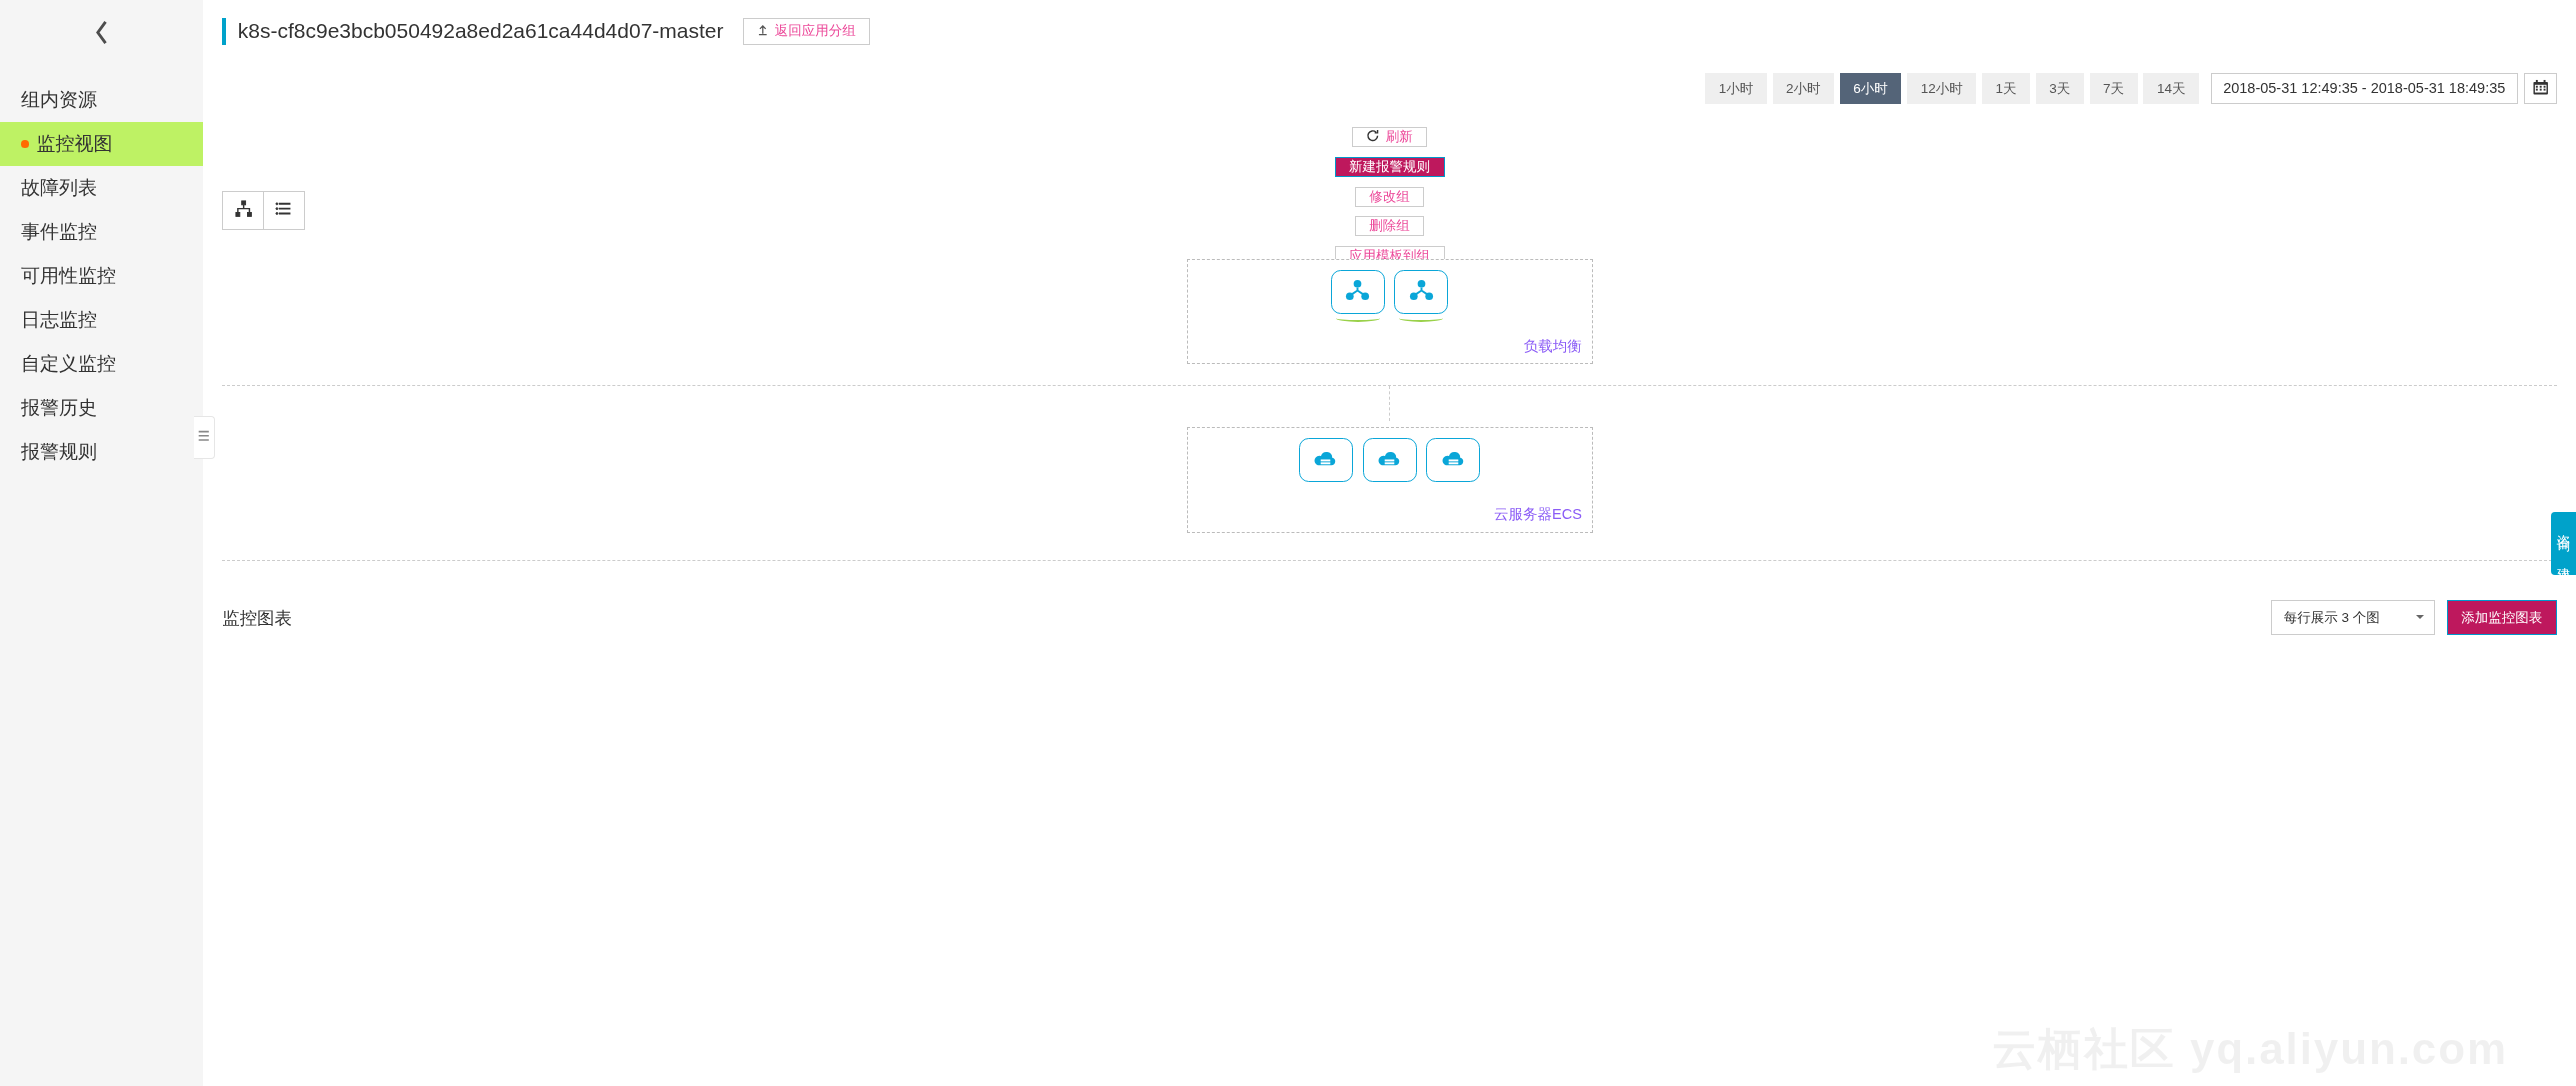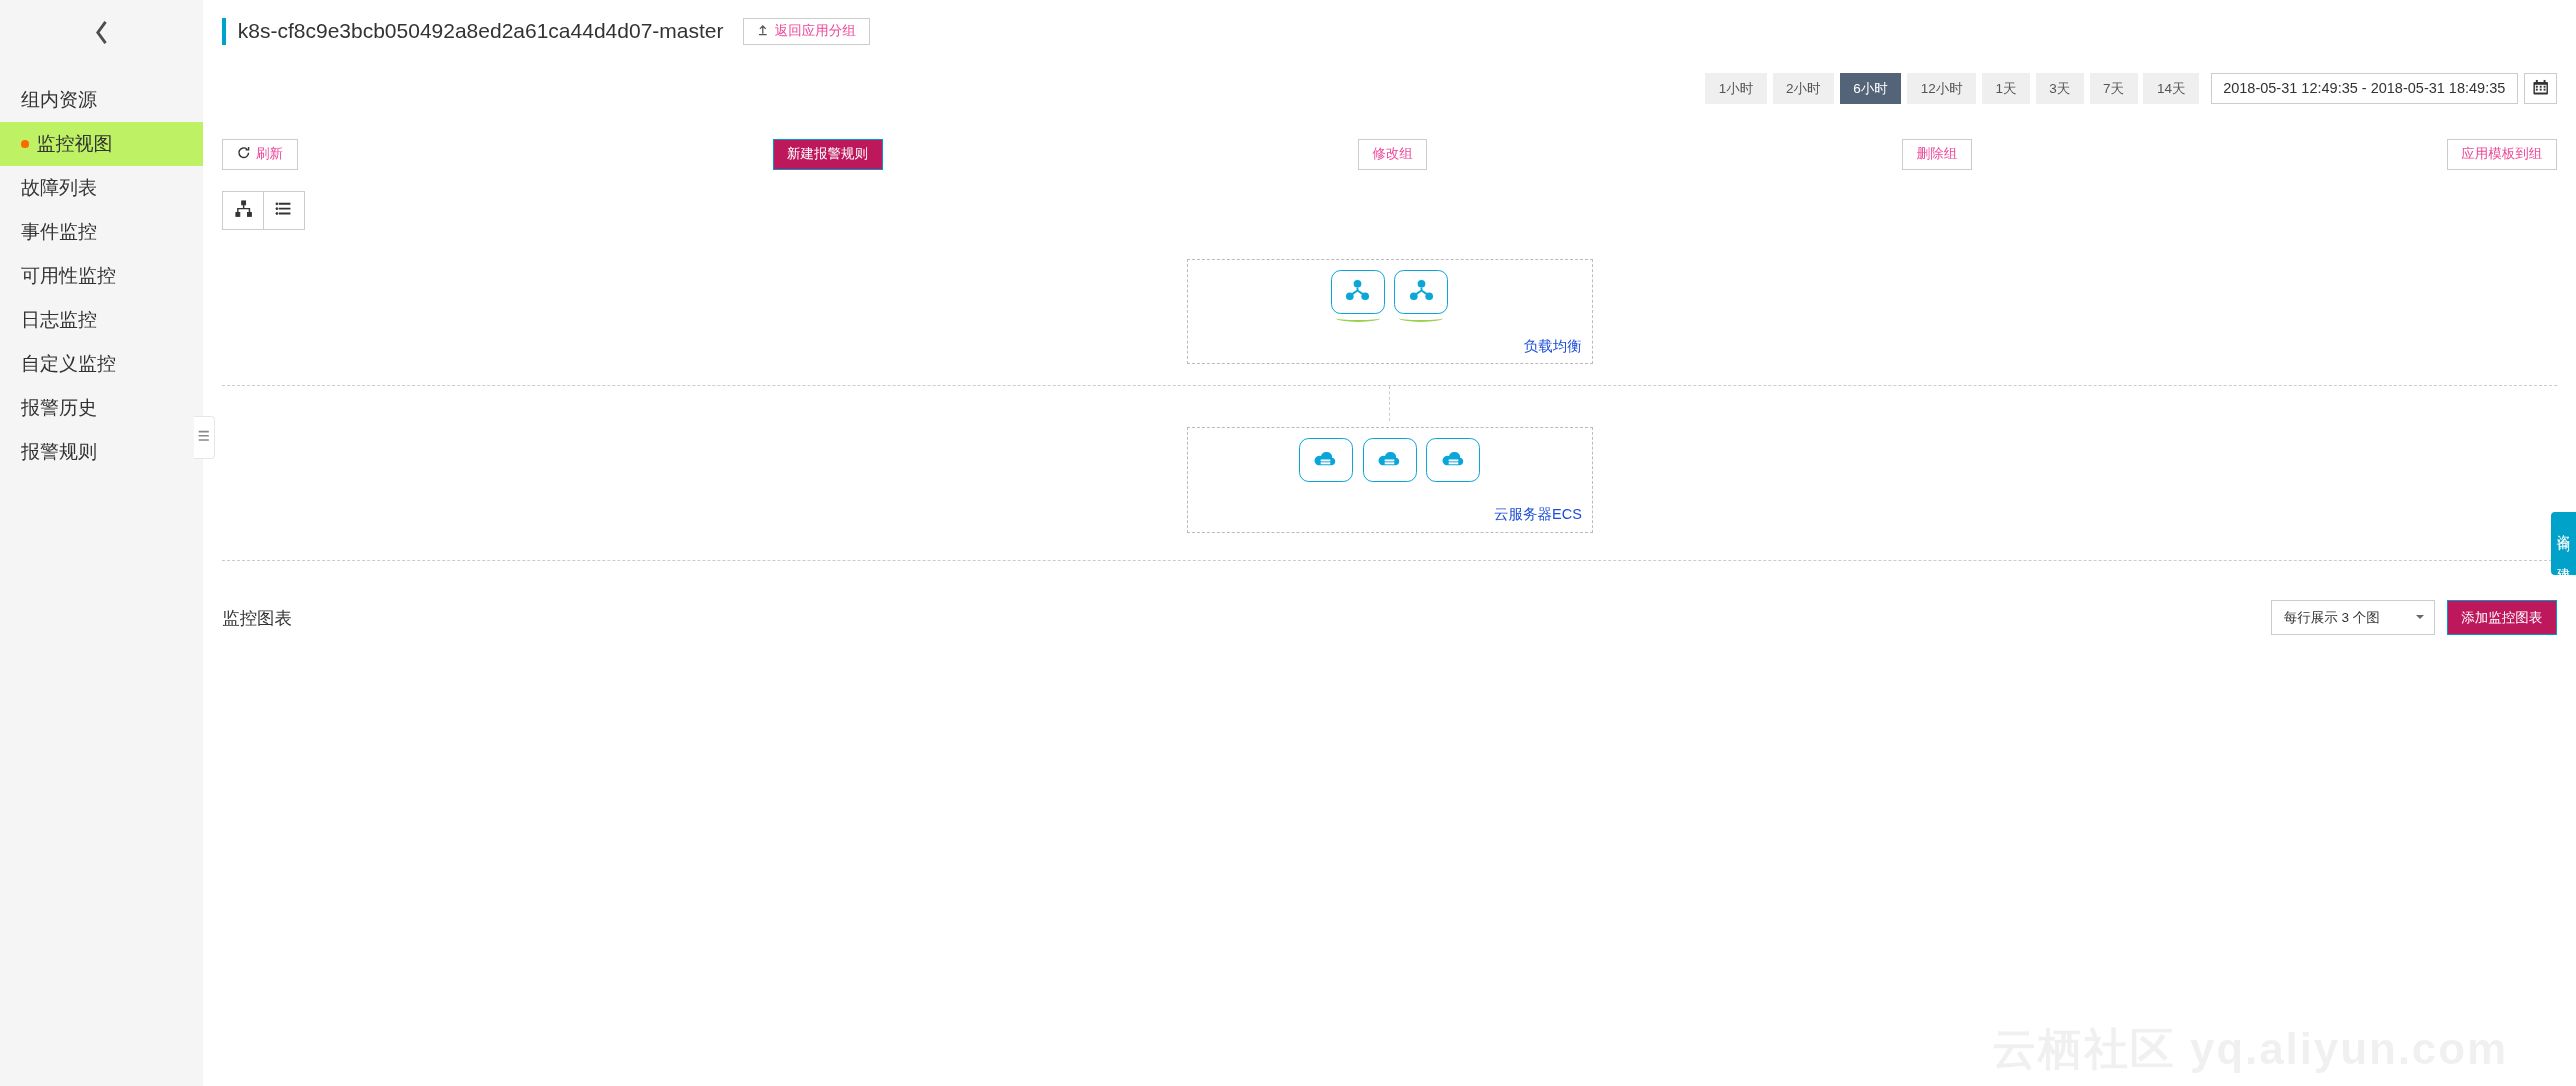--- a/index.html
+++ b/index.html
@@ -94,38 +94,38 @@
   display: inline-flex; align-items: center; background:#fff;
 }
 .cal-btn {
   width: 33px; height: 31px; border: 1px solid #ccc; display: inline-flex;
   align-items: center; justify-content: center; cursor: pointer; background:#fff;
 }
 .cal-btn svg { width: 17.4px; height: 17.4px; fill: #333; }
 
 .action-row {
   display: flex; justify-content: space-between; align-items: center; gap: 9.7px;
-  height: 54px; margin-top: 15.5px;
+  height: 54px; margin-top: 15.5px; flex-direction: column;
 }
 
 .view-toggle {
   display: inline-flex; border: 1px solid #ccc; height: 39px; width: 83px; margin-top: 9.7px;
 }
 .view-toggle .tog {
   flex: 1; display: flex; align-items: center; justify-content: center; cursor: pointer;
 }
 .view-toggle .tog + .tog { border-left: 1px solid #ccc; }
 .view-toggle svg { width: 19.3px; height: 19.3px; fill: #333; stroke: #333; }
 
 .topo-area { margin-top: 29px; position: relative; }
 .topo-box {
   border: 1px dashed #bbb; width: 406px; margin: 0 auto;
   padding: 9.7px 9.7px 7.7px 9.7px; position: relative; background:#fff;
 }
-.topo-box .label { text-align: right; font-size: 14.5px; color: #1d4ed8; margin-top: 23px; }
+.topo-box .label { text-align: right; font-size: 14.5px; color: #8b5cf6; margin-top: 23px; }
 .node-row { display: flex; justify-content: center; gap: 9.7px; }
 .node {
   width: 54px; height: 44px; border: 1.9px solid #0aa6d8; border-radius: 9.7px;
   display: flex; align-items: center; justify-content: center; position: relative;
 }
 .node svg { width: 29px; height: 25px; fill: #0aa6d8; }
 .node-shadow {
   position:absolute; bottom:-9.7px; left:50%; transform:translateX(-50%);
   width: 44px; height: 7.7px; border-bottom: 2.9px solid #9ad14a; border-radius:0 0 50% 50%;
 }

